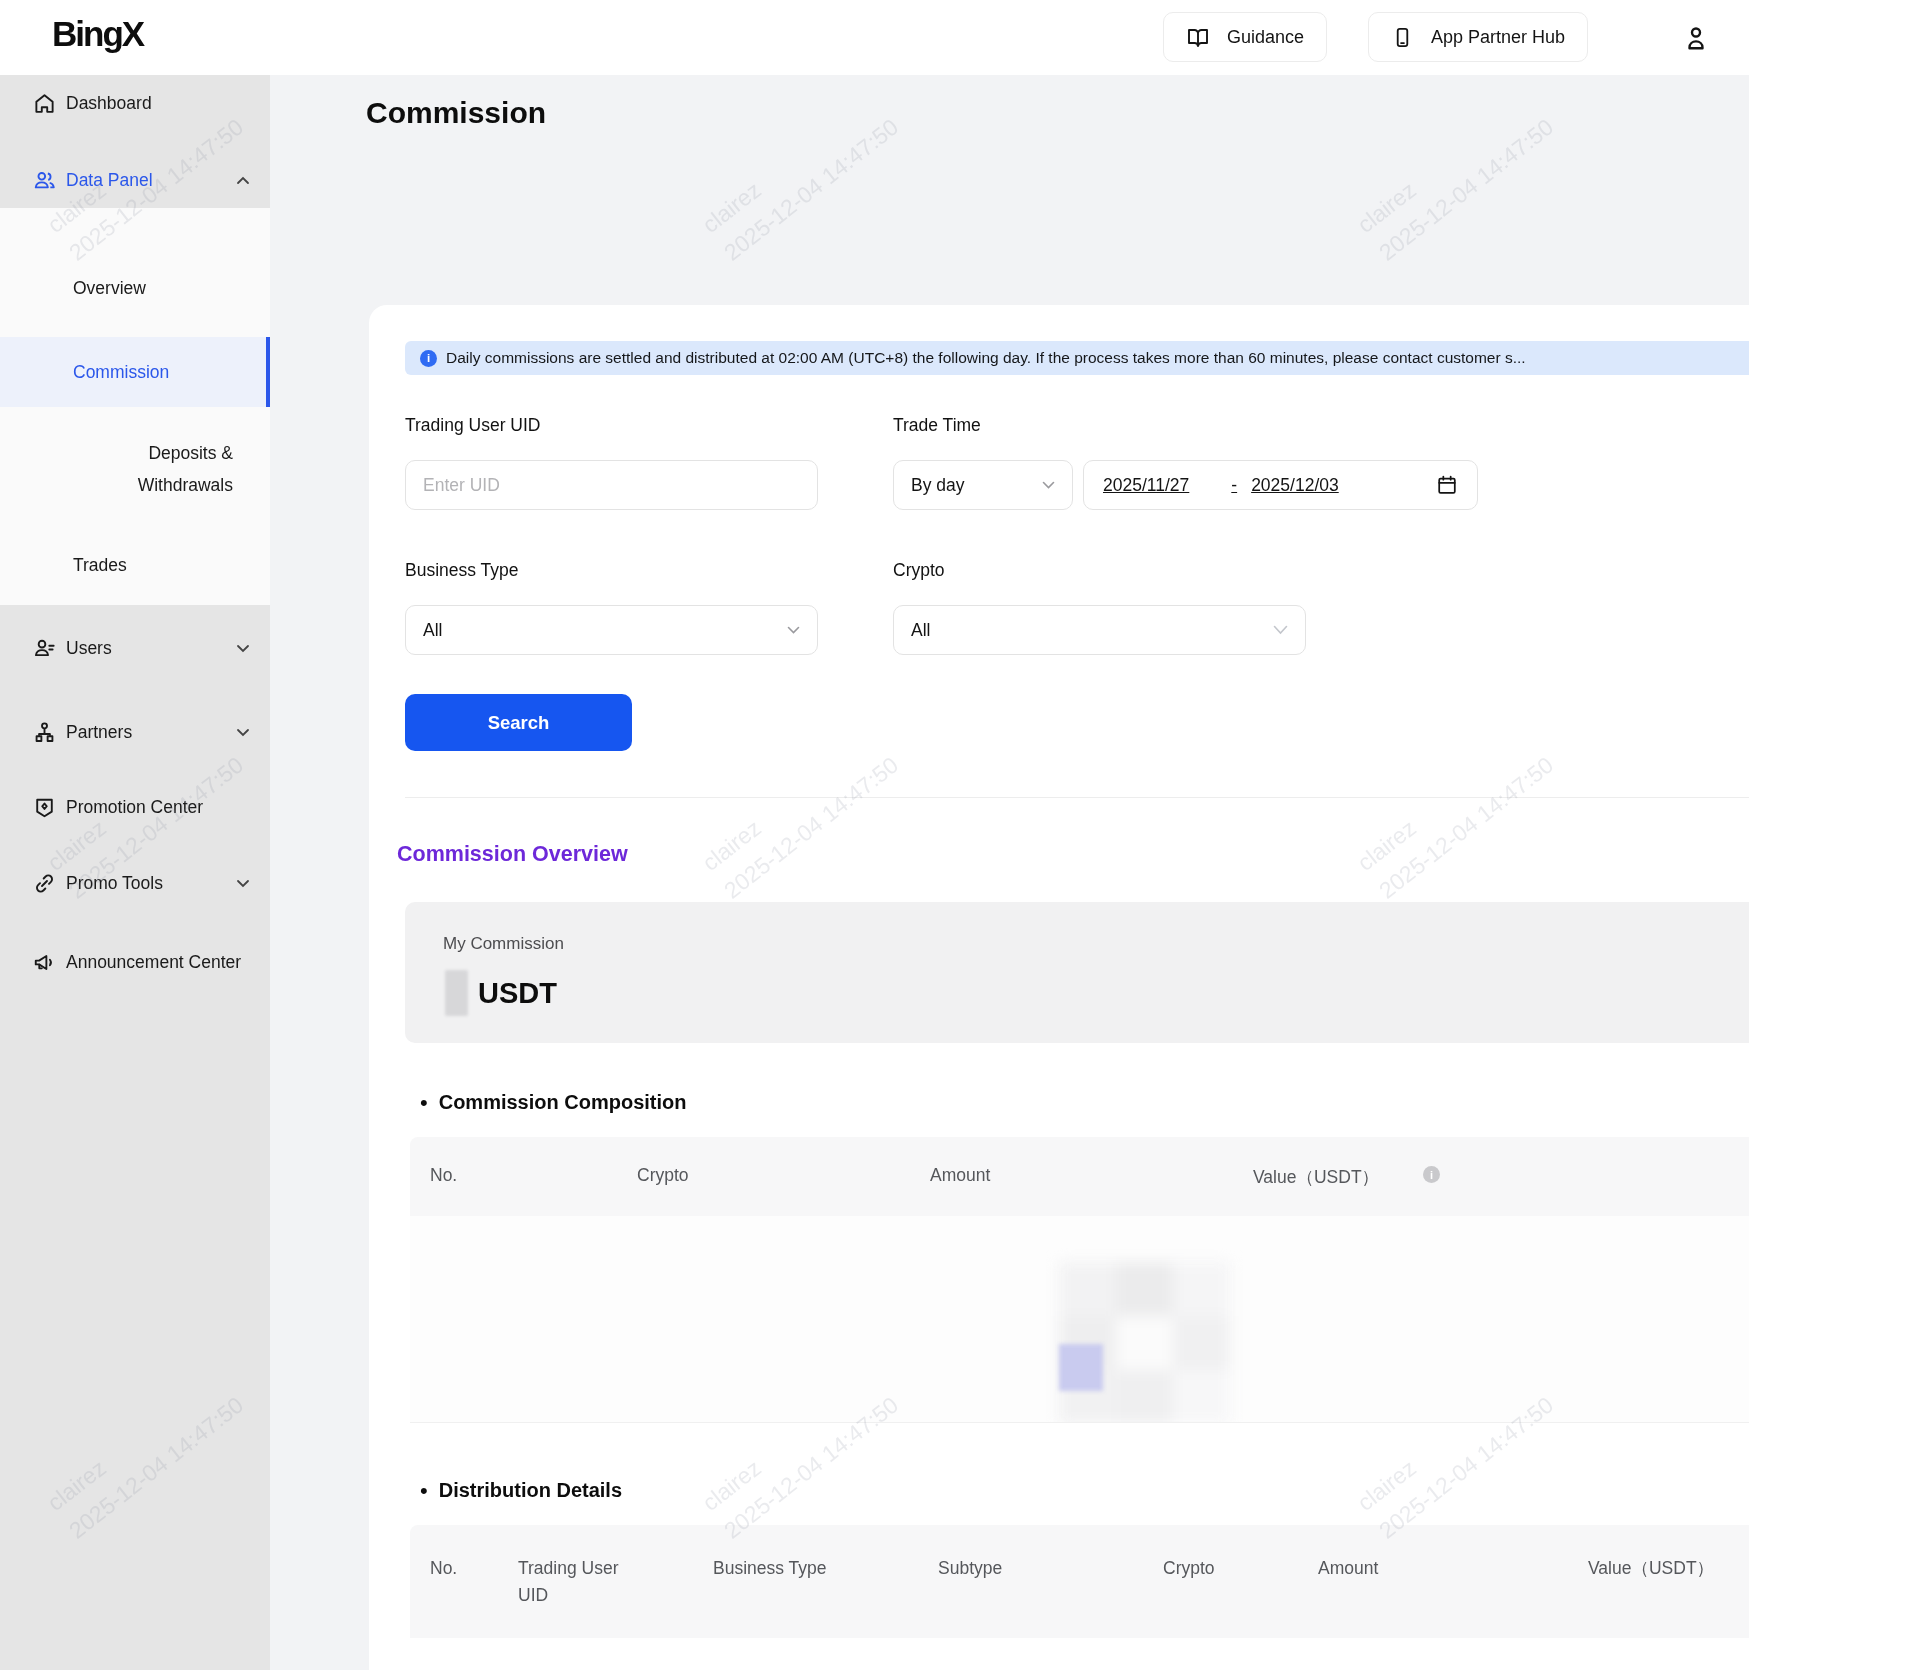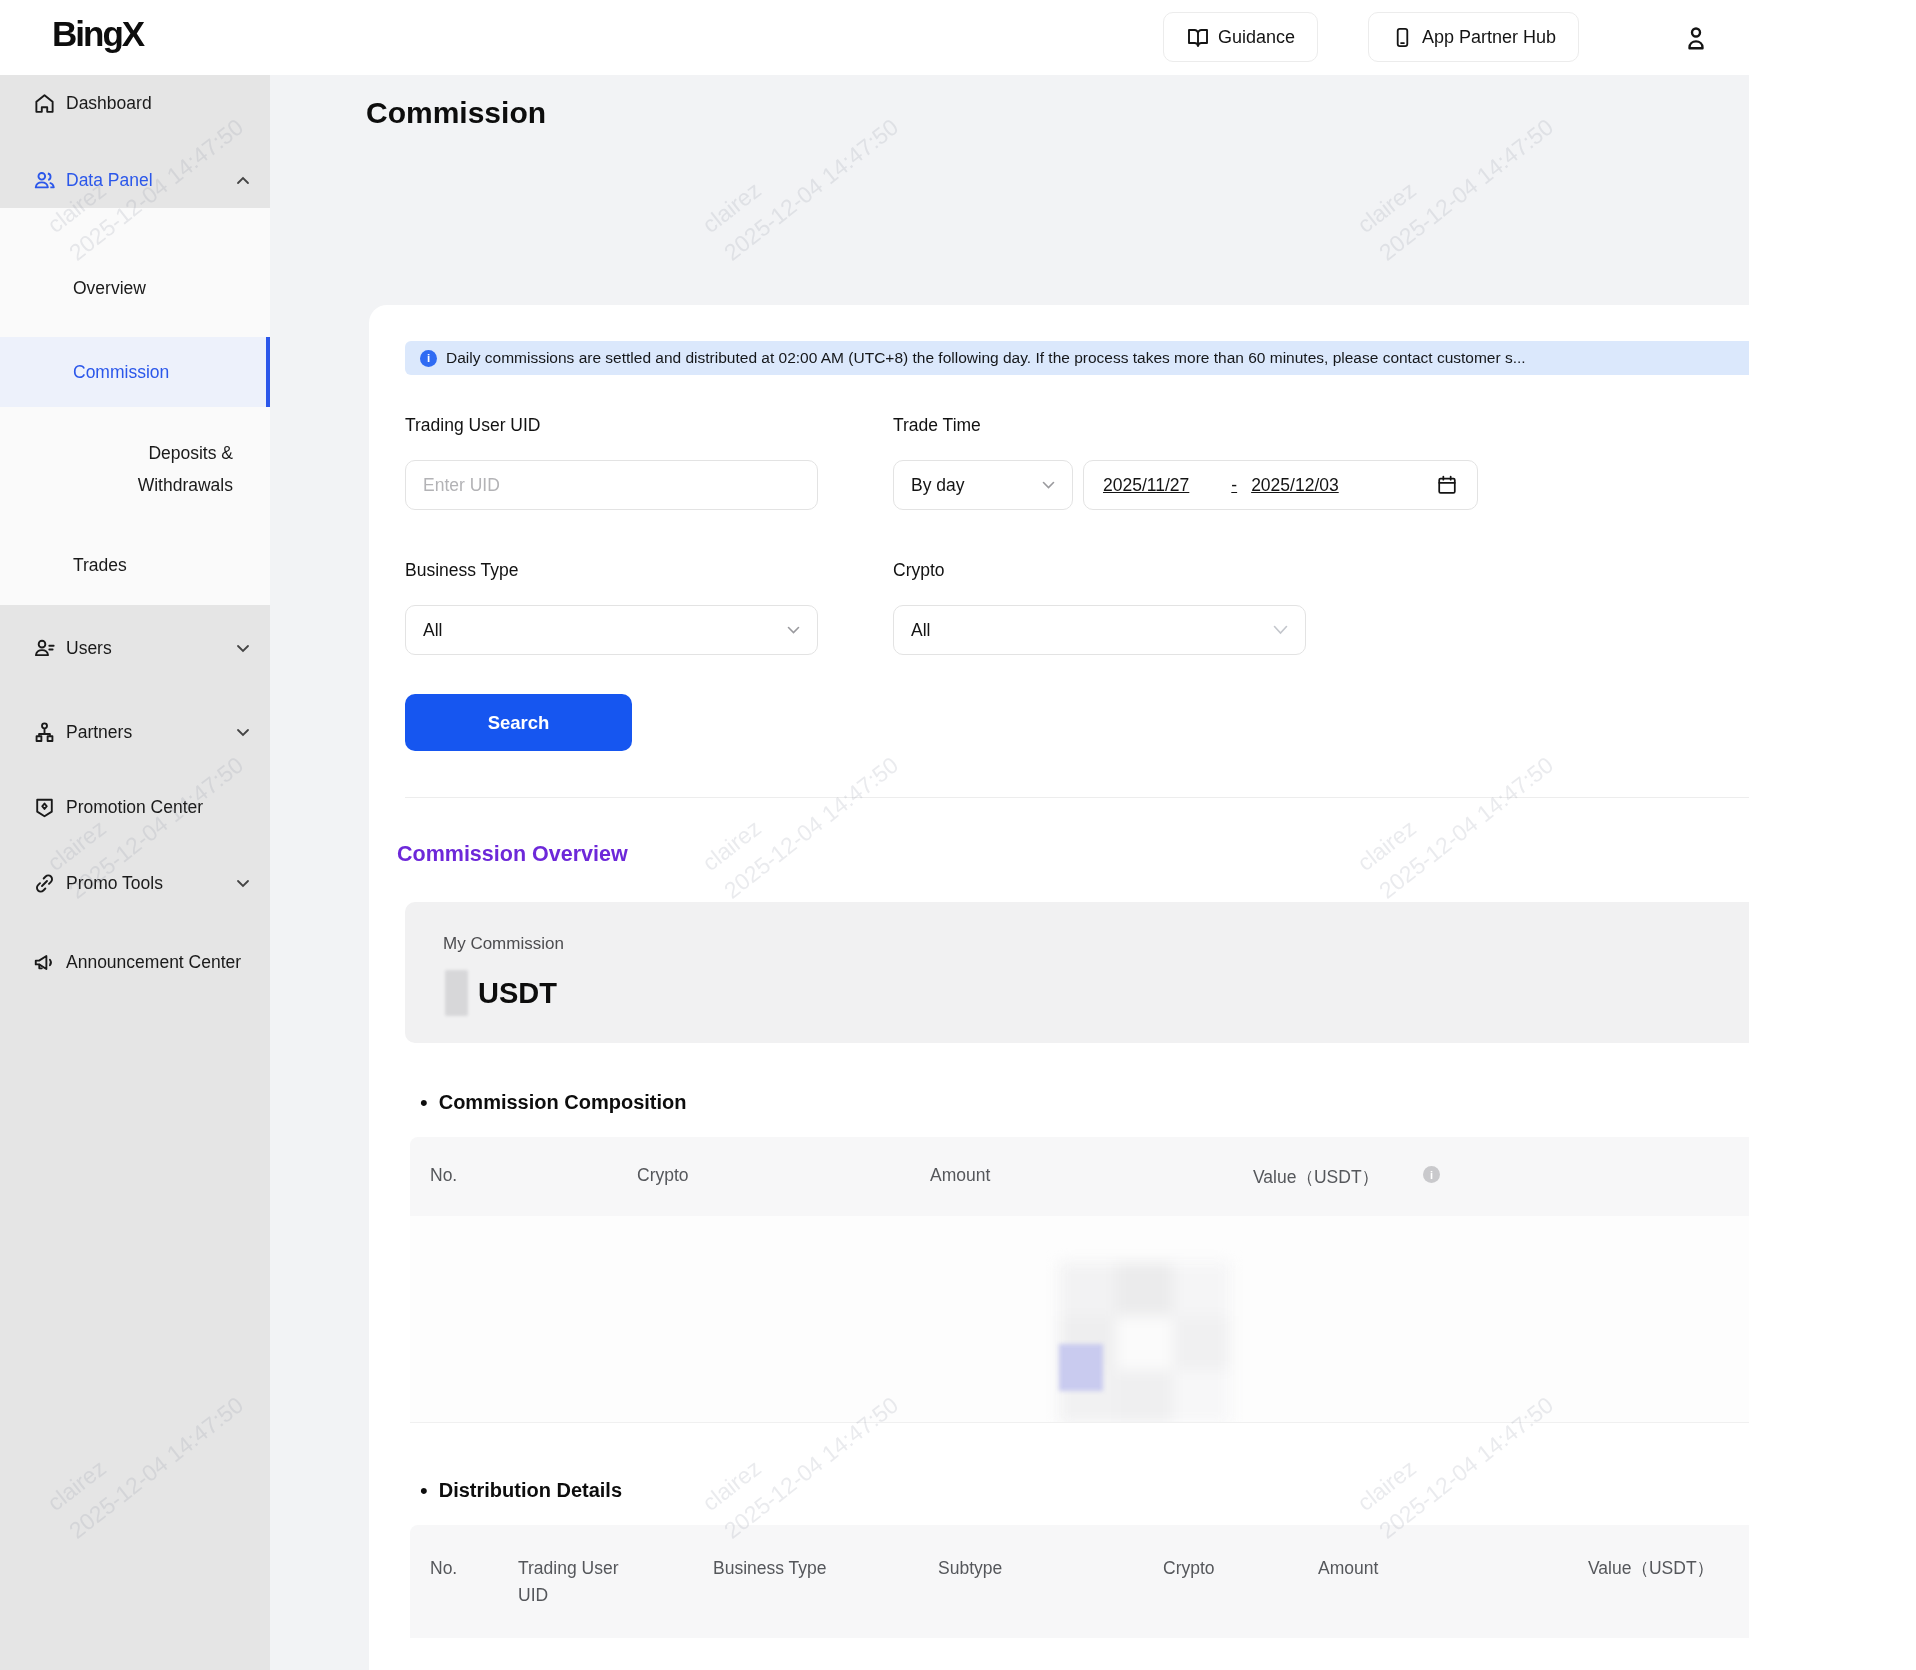--- a/index.html
+++ b/index.html
@@ -8,21 +8,21 @@
     --lavender:#c9cbef;
   }
   *{margin:0;padding:0;box-sizing:border-box;}
   html,body{width:1916px;height:1670px;}
   body{font-family:"Liberation Sans",sans-serif;color:#141414;background:#fff;}
   #page{position:relative;width:1749px;height:1670px;overflow:hidden;background:#fff;}
 
   
   #topbar{position:absolute;left:0;top:0;width:1916px;height:75px;background:#fff;z-index:20;}
   .logo{position:absolute;left:52px;top:14px;font-size:35px;font-weight:800;letter-spacing:-2px;color:#0d0d0d;}
-  .top-btn{position:absolute;top:12px;height:50px;display:flex;align-items:center;gap:8px;
+  .top-btn{position:absolute;top:12px;height:50px;display:flex;align-items:center;gap:17px;
     border:1px solid #ececec;border-radius:10px;background:#fff;padding:0 22px;font-size:18px;color:#141414;cursor:pointer;}
   #btn-guidance{left:1163px;}
   #btn-apphub{left:1368px;}
   .top-icon{position:absolute;top:21px;width:33px;height:33px;display:flex;align-items:center;justify-content:center;cursor:pointer;}
   #icon-user{left:1679px;} #icon-globe{left:1760px;} #icon-theme{left:1846px;}
   svg{display:block;}
 
   
   #sidebar{position:absolute;left:0;top:75px;width:270px;height:1595px;background:#e5e5e5;z-index:10;}
   .nav-row{position:absolute;left:0;width:270px;height:44px;display:flex;align-items:center;cursor:pointer;}

